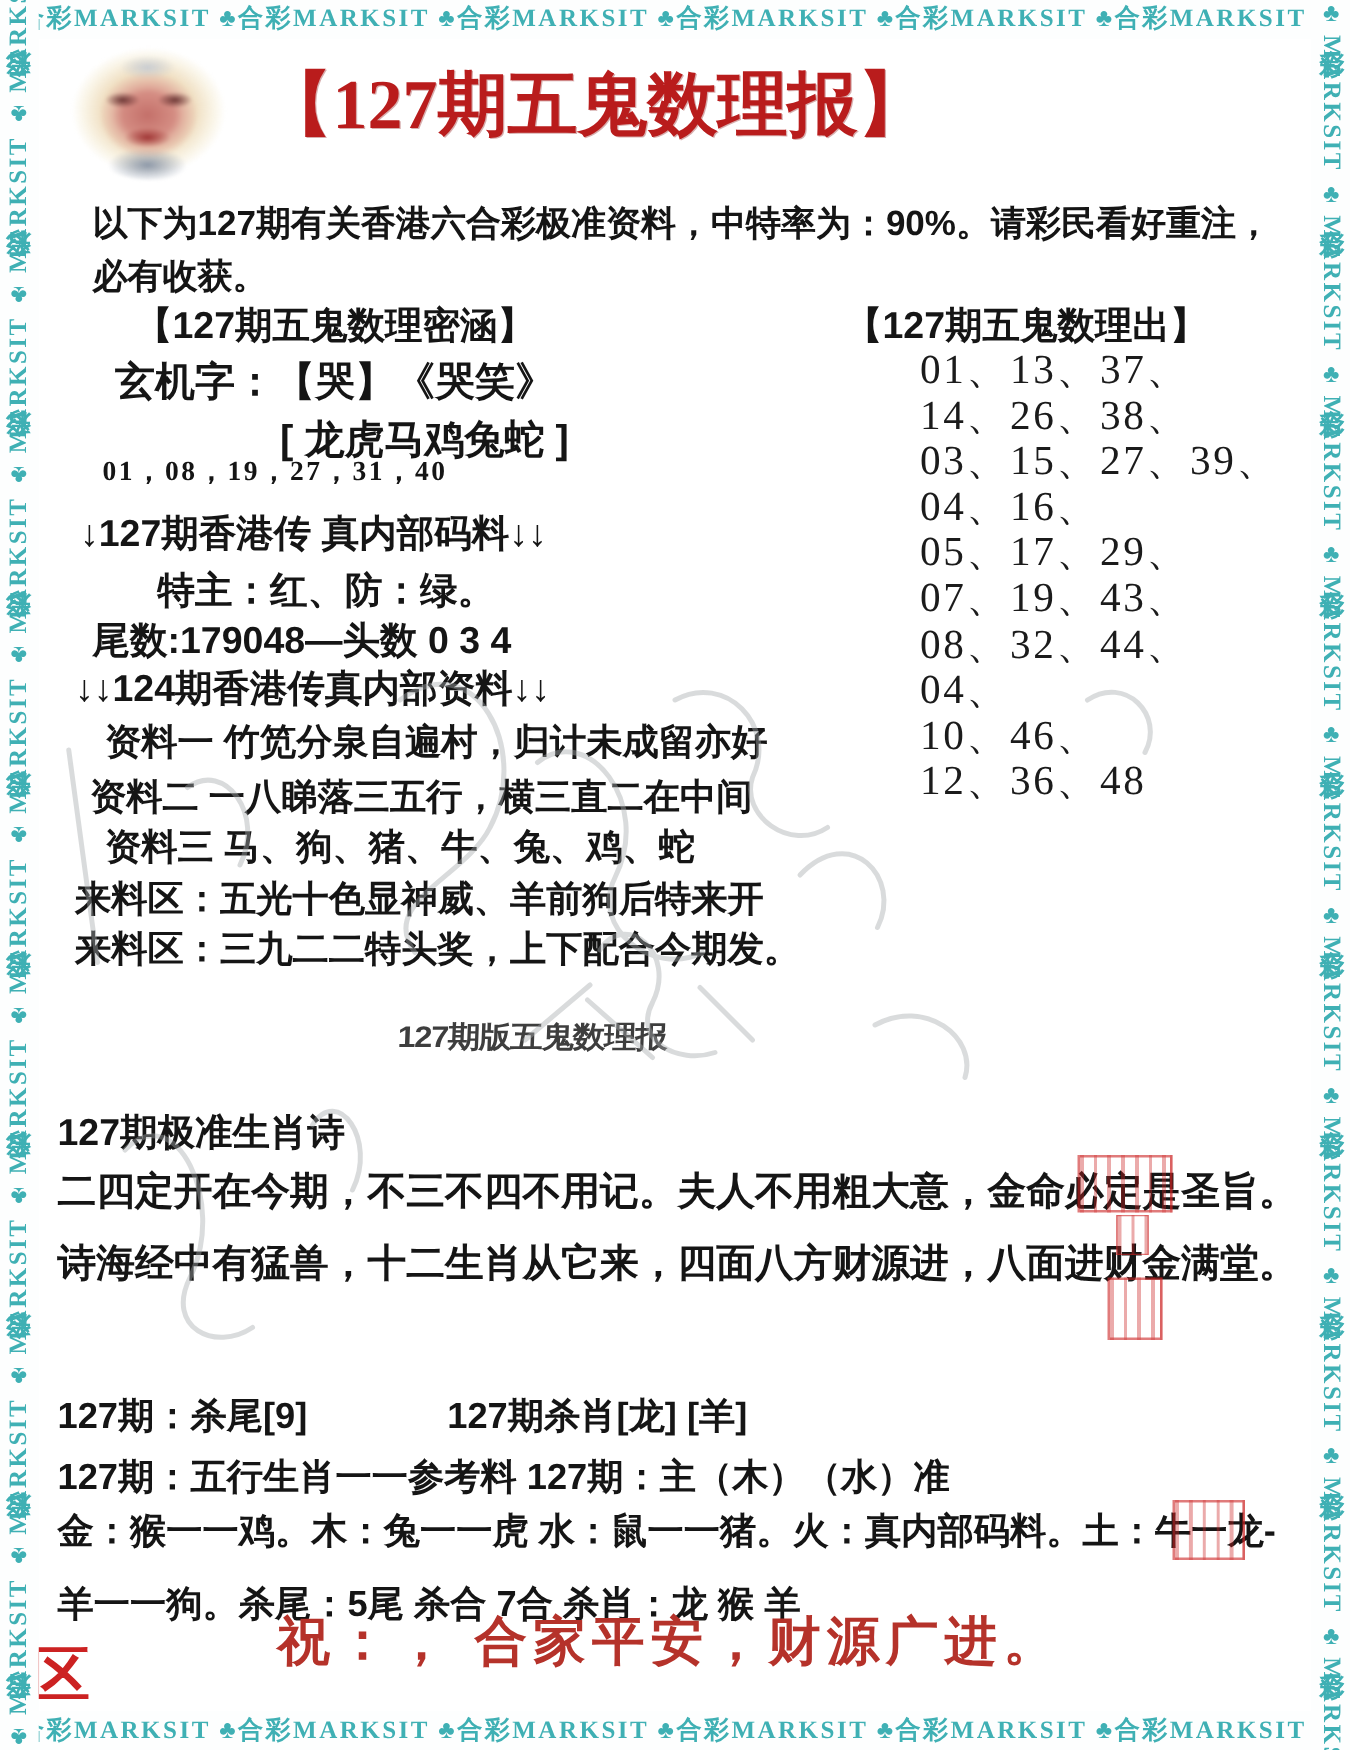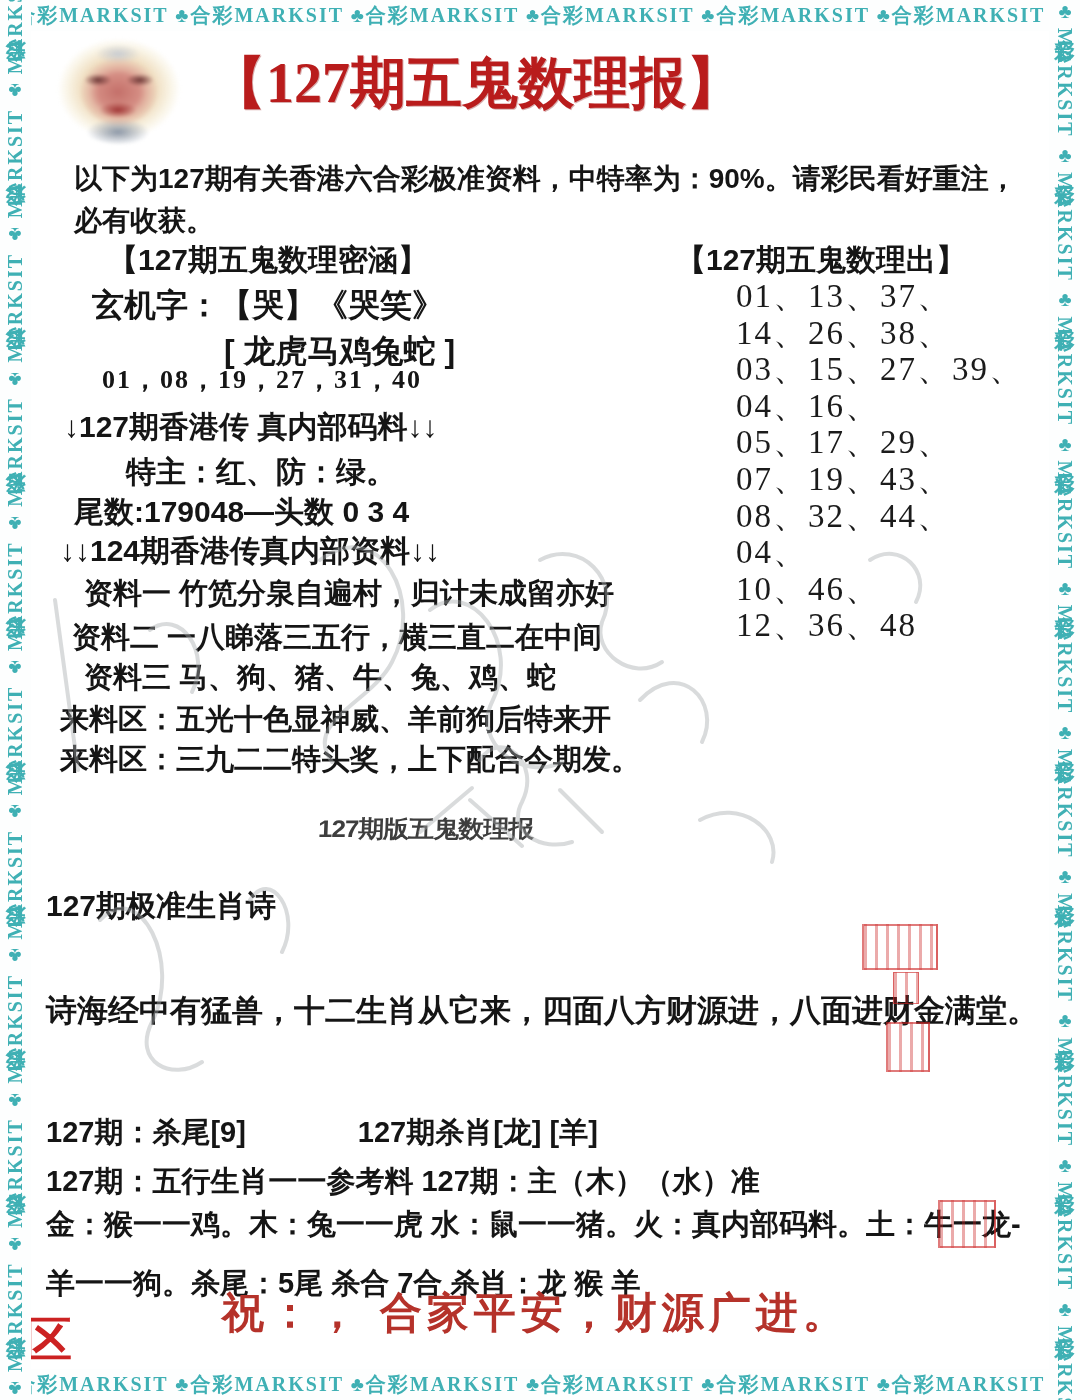--- a/index.html
+++ b/index.html
@@ -30,21 +30,21 @@
      font-size:56px;font-weight:bold;color:#b91c1c;white-space:nowrap;z-index:1;
      text-shadow:1px 1px 0 rgba(140,20,20,.35);}
   .intro{position:absolute;left:62px;top:158px;width:956px;font-size:28px;font-weight:bold;
      line-height:1.5;z-index:1;margin-left:12px;}
   
   .ln{position:absolute;white-space:nowrap;font-weight:bold;z-index:1;}
   
   .l-header{left:108px;top:240px;font-size:30px;}
   .l-mystery{left:92px;top:284px;font-size:32px;}
   .l-zodiac{left:224px;top:330px;font-size:32px;}
-  .l-numbers{left:82px;top:362px;font-size:26px;font-family:"Liberation Serif",serif;letter-spacing:2px;margin-left:20px;}
+  .l-numbers{left:82px;top:362px;font-size:22px;font-family:"Liberation Serif",serif;letter-spacing:2px;}
   .l-hkcode{left:64px;top:407px;font-size:30px;}
   .l-special{left:126px;top:452px;font-size:30px;}
   .l-tail{left:74px;top:492px;font-size:30px;}
   .l-hkinfo{left:60px;top:531px;font-size:30px;}
   .l-info1{left:84px;top:574px;font-size:29px;}
   .l-info2{left:72px;top:618px;font-size:29px;}
   .l-info3{left:84px;top:658px;font-size:29px;}
   .l-src1{left:60px;top:700px;font-size:29px;}
   .l-src2{left:60px;top:740px;font-size:29px;text-align:center;}
   
@@ -116,20 +116,21 @@
     <div class="r-row">07、19、43、</div>
     <div class="r-row">08、32、44、</div>
     <div class="r-row">04、</div>
     <div class="r-row">10、46、</div>
     <div class="r-row">12、36、48</div>
   </div>
 
   <div class="ln mid-note">127期版五鬼数理报</div>
 
   <div class="ln poem-title">127期极准生肖诗</div>
+  <div class="ln poem-l1">二四定开在今期，不三不四不用记。夫人不用粗大意，金命必定是圣旨。</div>
   <div class="ln poem-l2">诗海经中有猛兽，十二生肖从它来，四面八方财源进，八面进财金满堂。</div>
 
   <div class="ln b-kill"><span>127期：杀尾[9]</span><span class="gap"></span><span>127期杀肖[龙] [羊]</span></div>
   <div class="ln b-wuxing">127期：五行生肖一一参考料 127期：主（木）（水）准</div>
   <div class="ln b-elem1"><span>金：猴一一鸡。木：兔一一虎 水：鼠一一猪。火：真内部码料。土：牛一</span><span>龙-</span></div>
   <div class="ln b-elem2">羊一一狗。杀尾：5尾 杀合 7合 杀肖：龙 猴 羊</div>
   <div class="ln blessing">祝：， 合家平安，财源广进。</div>
   <div class="ln corner-mark">区</div>
 
   <div class="seal seal-1"></div>

